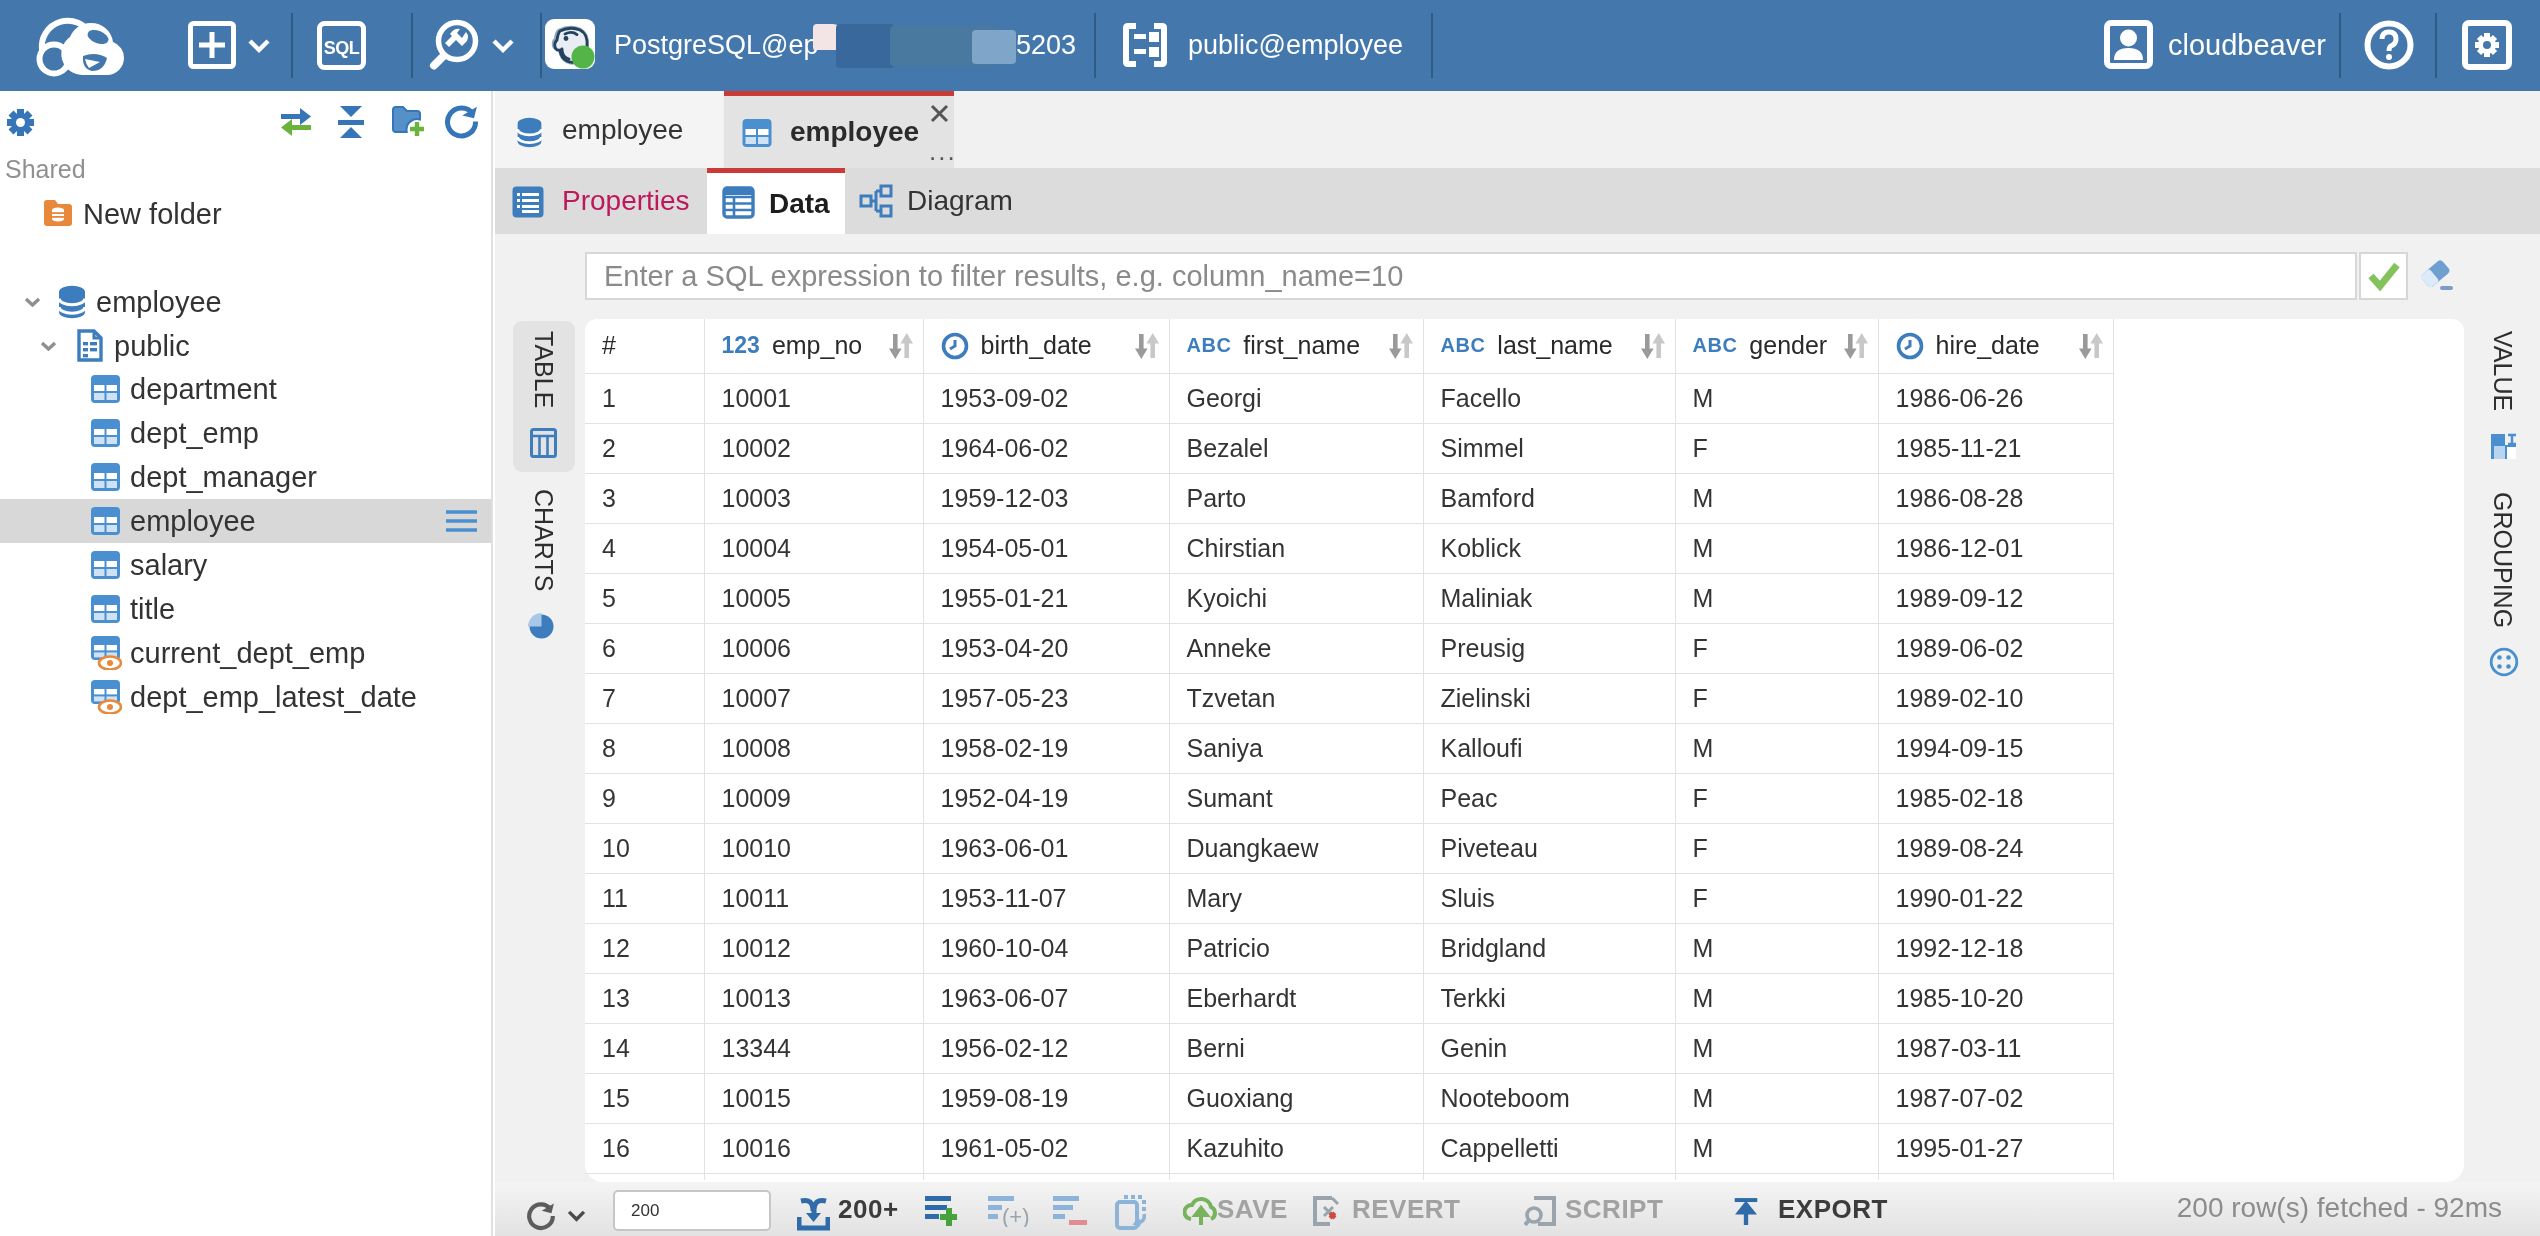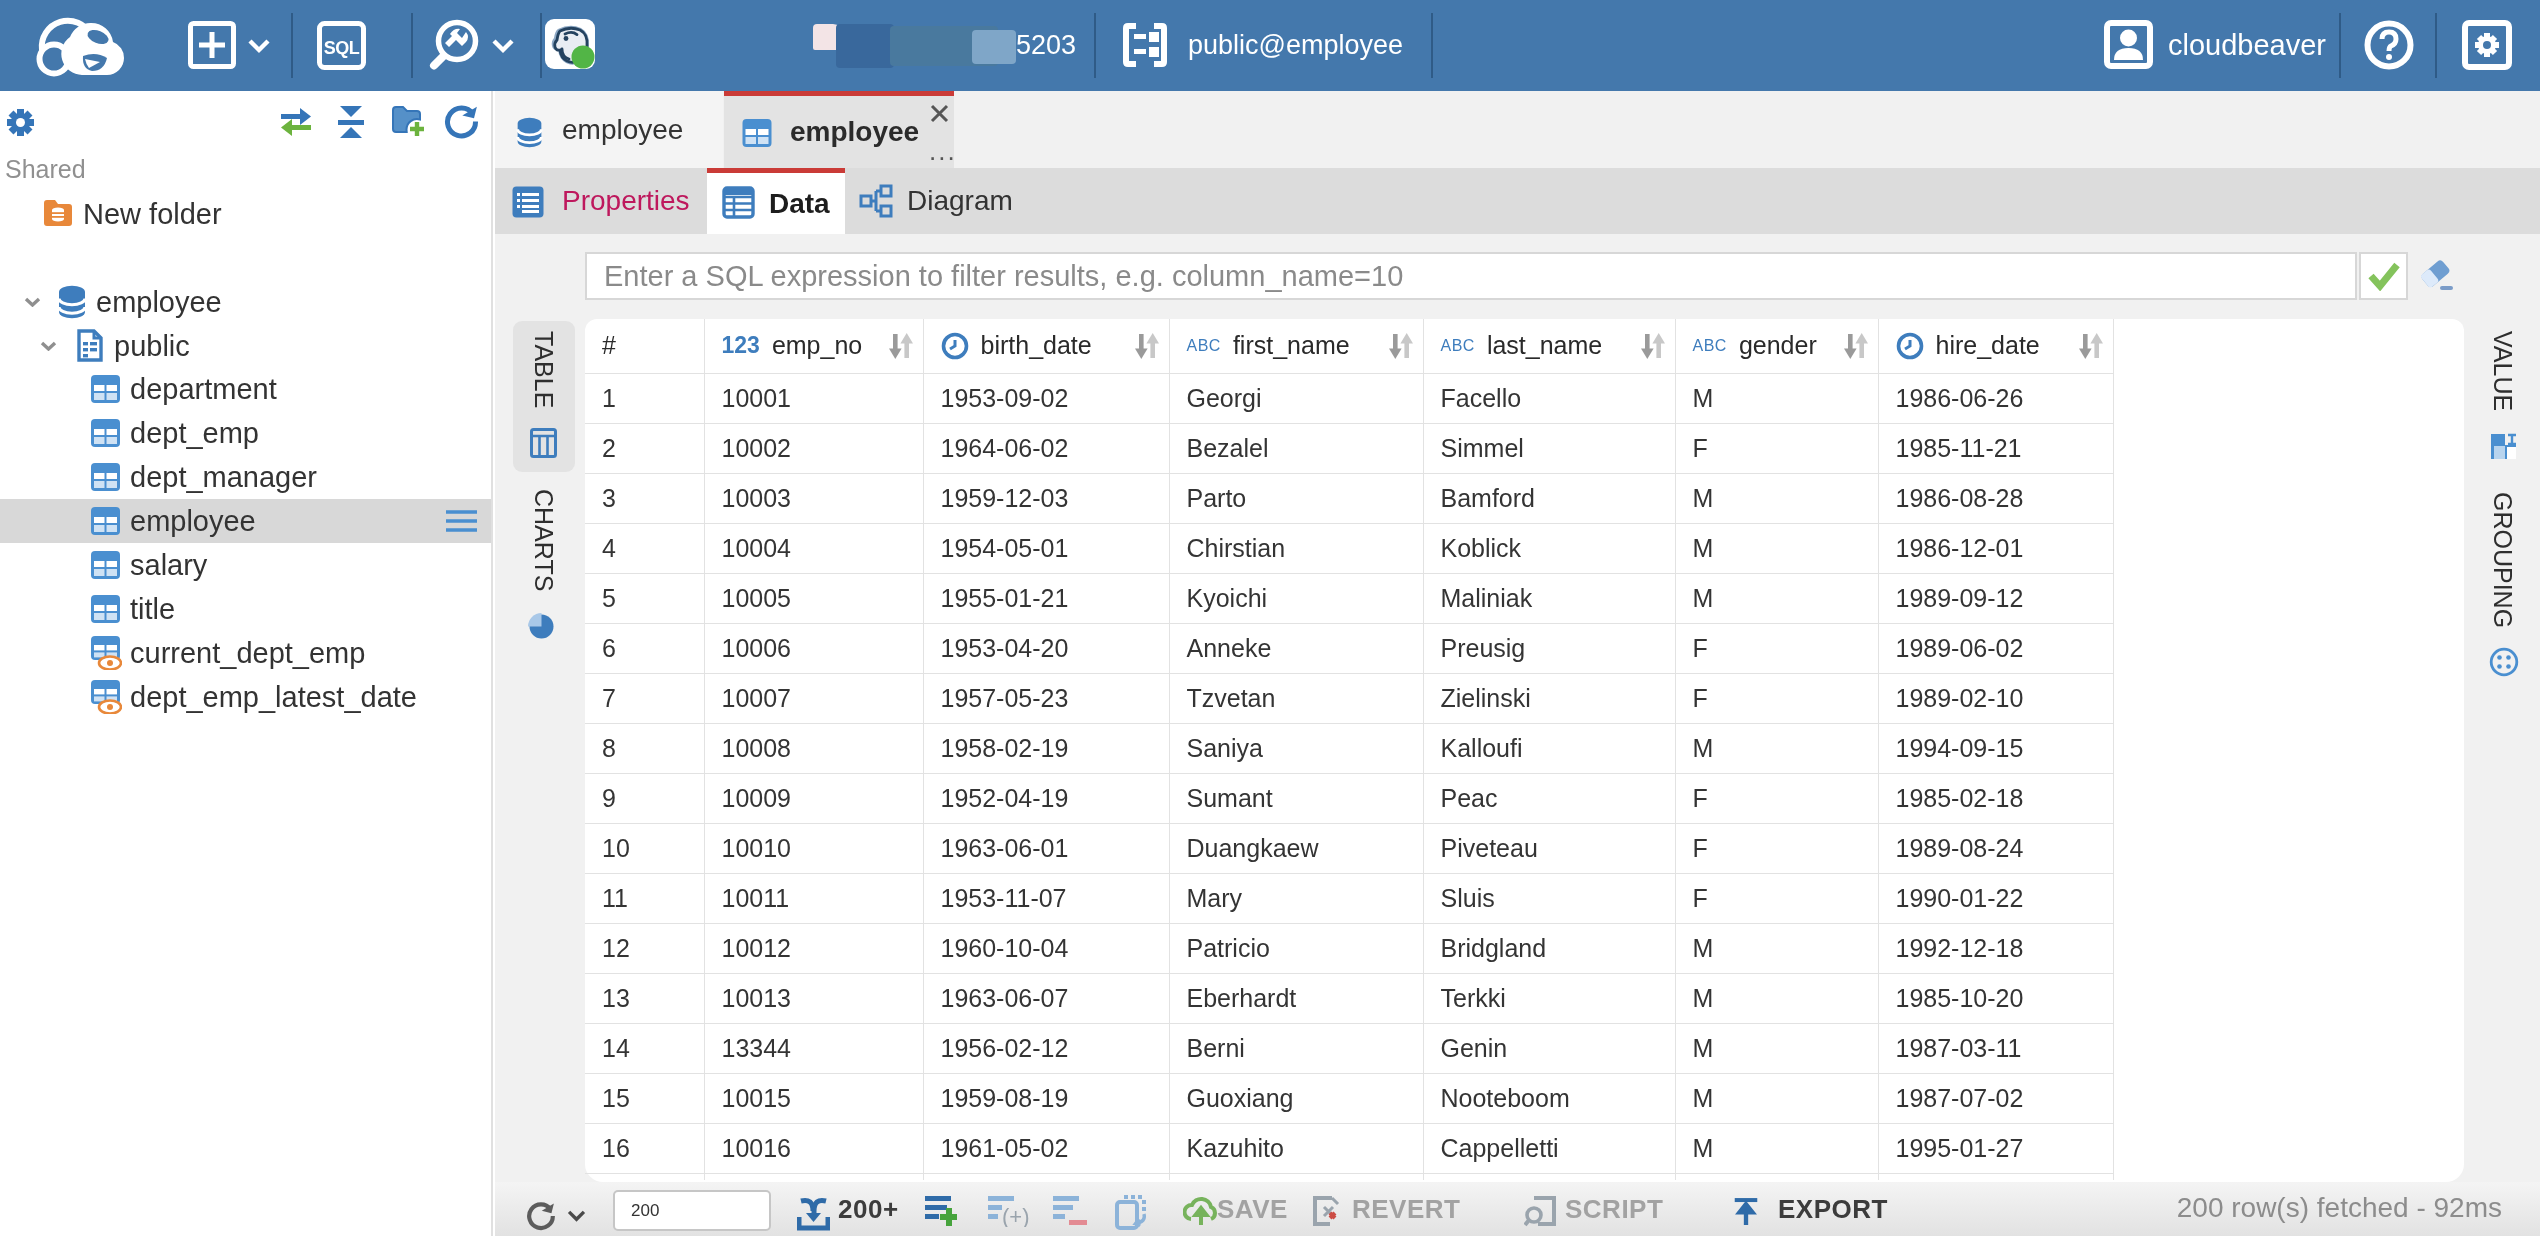--- a/index.html
+++ b/index.html
@@ -32,21 +32,21 @@
 #grid { position:absolute; left:585px; top:319px; border-collapse:collapse; font-size:25px; color:#343434; }
 #grid th, #grid td { border:1px solid #e2e2e2; text-align:left; font-weight:normal; padding:0 0 0 17px; white-space:nowrap; overflow:hidden; }
 #grid th { height:54px; border-top:none; }
 #grid td { height:50px; }
 #grid tr.sliver td { height:7px; border-bottom:none; }
 #grid th:first-child, #grid td:first-child { border-left:none; }
 .hdr { display:flex; align-items:center; gap:12px; }
 .hname { font-size:25px; color:#2a2a2a; }
 .sorts { margin-left:auto; margin-right:8px; display:flex; }
 .t123 { color:#3e7dbd; font-weight:bold; font-size:23px; }
-.tabc { color:#3e7dbd; font-weight:normal; font-size:16px; letter-spacing:0.5px; }
+.tabc { color:#3e7dbd; font-weight:bold; font-size:20px; letter-spacing:0.5px; }
 
 
 #bbar { position:absolute; left:495px; top:1182px; width:2045px; height:54px; background:linear-gradient(#f4f4f4,#e2e2e2); }
 .btxt { position:absolute; font-size:26px; font-weight:bold; letter-spacing:0.5px; color:#a2a2a2; top:50%; transform:translateY(-50%); }
 .btxt.on { color:#3c3c3c; }
 </style>
 </head>
 <body>
 <div id="topbar">
 
@@ -88,20 +88,21 @@
 
   <svg class="abs" style="left:545px;top:19px" width="52" height="52" viewBox="0 0 52 52">
     <rect x="0" y="0" width="50" height="50" rx="9" fill="#fff"></rect>
     <path d="M13 10 q 12 -6 23 -1 q 9 5 8 18 q -1 11 -8 16 q -8 5 -15 1 q -7 -4 -8 -13 q -5 1 -6 -4 q -1 -5 2 -8 q 1 -7 4 -9z" fill="#8da8c4"></path>
     <path d="M15 12 q 10 -5 20 -1 q 8 4 7 16 q -1 10 -7 14 q -7 4 -13 1 q -6 -3 -7 -11 q -4 1 -5 -3 q -1 -4 2 -7 q 1 -7 3 -9z" fill="#e9edf3" stroke="#24425f" stroke-width="2.8"></path>
     <path d="M20 15 q 7 -3.4 12 0.6" fill="none" stroke="#24425f" stroke-width="2.8" stroke-linecap="round"></path>
     <path d="M17 30 q 0 8 7 10" fill="none" stroke="#24425f" stroke-width="2.8" stroke-linecap="round"></path>
     <circle cx="21" cy="19.5" r="2.4" fill="#24425f"></circle>
     <circle cx="38" cy="38" r="11.5" fill="#52b546"></circle>
   </svg>
+  <div class="ttext" style="left:614px">PostgreSQL@ep</div>
 
   <div class="abs" style="left:813px;top:24px;width:30px;height:26px;background:#f3e4e6;border-radius:4px 10px 2px 2px"></div>
   <div class="abs" style="left:836px;top:24px;width:58px;height:44px;background:#39689c;border-radius:4px"></div>
   <div class="abs" style="left:890px;top:26px;width:108px;height:40px;background:#49799e;border-radius:4px"></div>
   <div class="abs" style="left:972px;top:30px;width:44px;height:34px;background:#7fa6c8;border-radius:4px"></div>
   <div class="ttext" style="left:1016px">5203</div>
   <div class="tsep" style="left:1094px"></div>
 
   <svg class="abs" style="left:1122px;top:22px" width="46" height="46" viewBox="0 0 46 46">
     <path d="M14 4 H6 q -2 0 -2 2 V40 q 0 2 2 2 H14" fill="none" stroke="#fff" stroke-width="6"></path>

